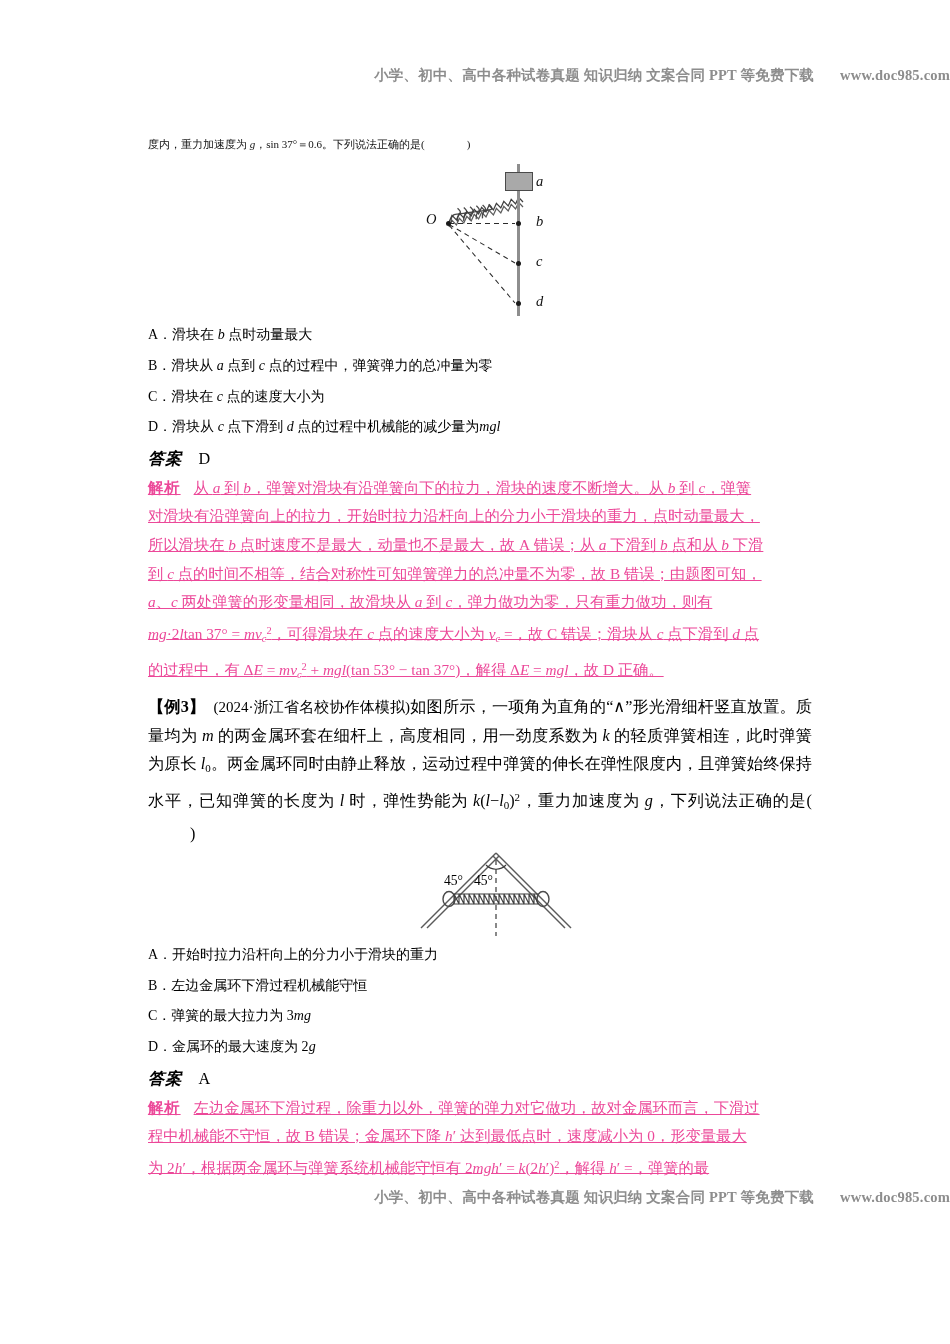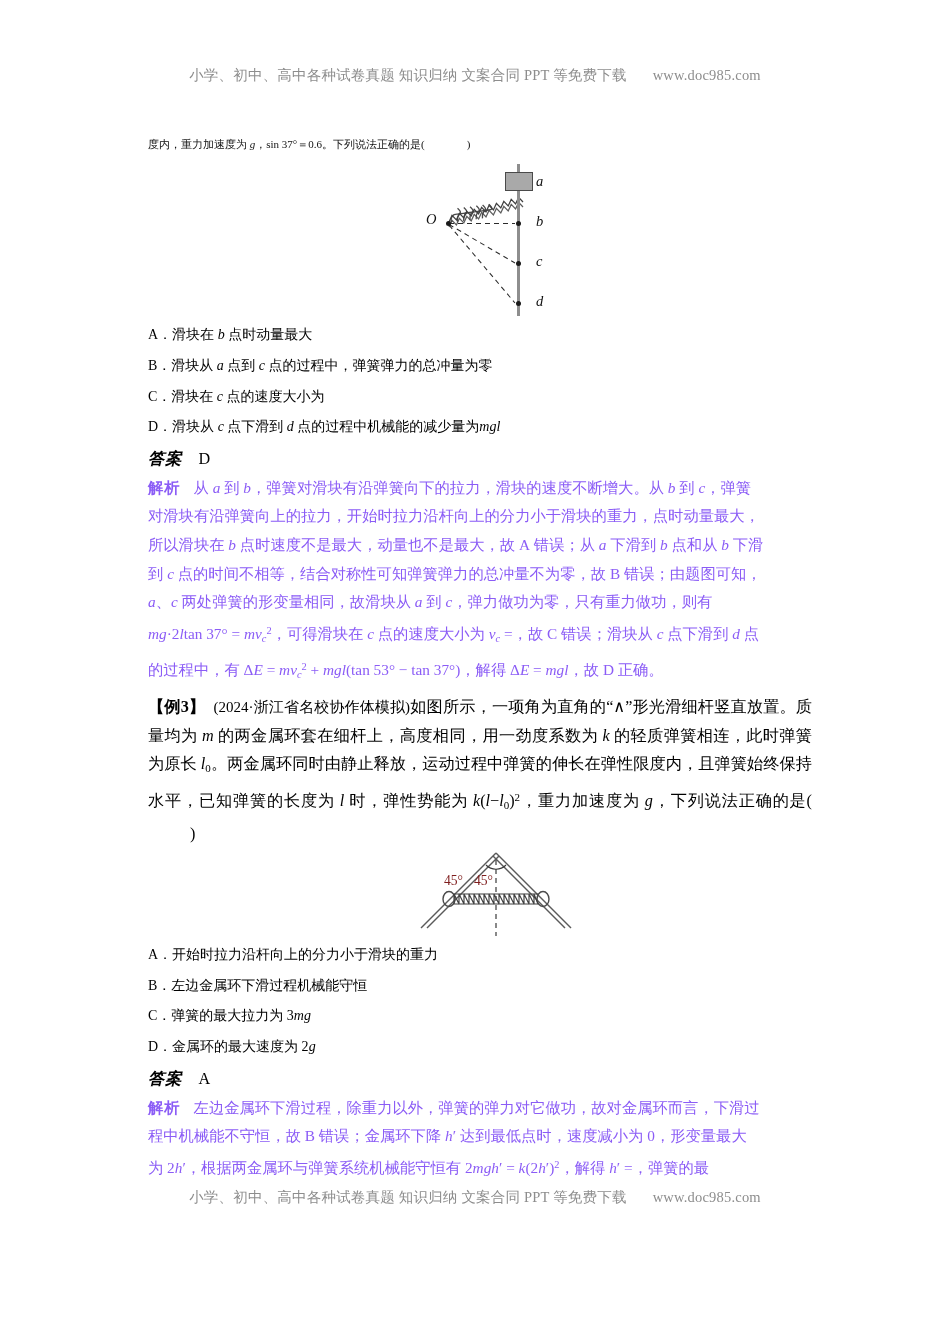--- a/index.html
+++ b/index.html
@@ -18,26 +18,27 @@
   .page {
     position: absolute;
     left: 0; top: 0;
     width: 950px;
     height: 1344px;
   }
   .watermark {
     position: absolute;
     left: 0;
     width: 950px;
-    text-align: center;
+    text-align: right;
     font-family: "Liberation Serif", "DejaVu Serif", serif;
     font-size: 14.5px;
     color: #8d8d8d;
     letter-spacing: 0.2px;
     white-space: nowrap;
+    font-weight: bold;
   }
   .watermark-top { top: 66px; }
   .watermark-bottom { top: 1188px; }
   .wm-url { margin-left: 26px; }
 
   .content {
     position: absolute;
     left: 148px;
     top: 130px;
     width: 664px;
@@ -62,21 +63,22 @@
     line-height: 29px;
     white-space: nowrap;
   }
   .ans-label { font-weight: bold; letter-spacing: 1px; font-style: italic; }
   .ans-val { margin-left: 16px; }
 
   .sol-block {
     font-size: 15.3px;
     line-height: 28.6px;
     text-align: justify;
-    color: #8b5cf6;
+    color: #ec4899;
+    text-decoration: underline;
   }
   .sol-label {
     font-weight: bold;
     letter-spacing: 1px;
     margin-right: 13px;
   }
   .ex-head {
     font-size: 16.2px;
     line-height: 28.6px;
     text-align: justify;
@@ -149,21 +151,21 @@
     left: 238px;
     top: 0;
     width: 220px;
     height: 92px;
   }
   .fig2 svg { position: absolute; left: 0; top: 0; }
   .ang {
     position: absolute;
     font-size: 13.6px;
     font-family: "Liberation Serif", "DejaVu Serif", serif;
-    color: #7f1d1d;
+    color: #000000;
   }
   .ang-l { left: 58px; top: 25px; }
   .ang-r { left: 88px; top: 25px; }
 </style>
 </head>
 <body>
 
 <div class="page">
 
   <div class="watermark watermark-top">

